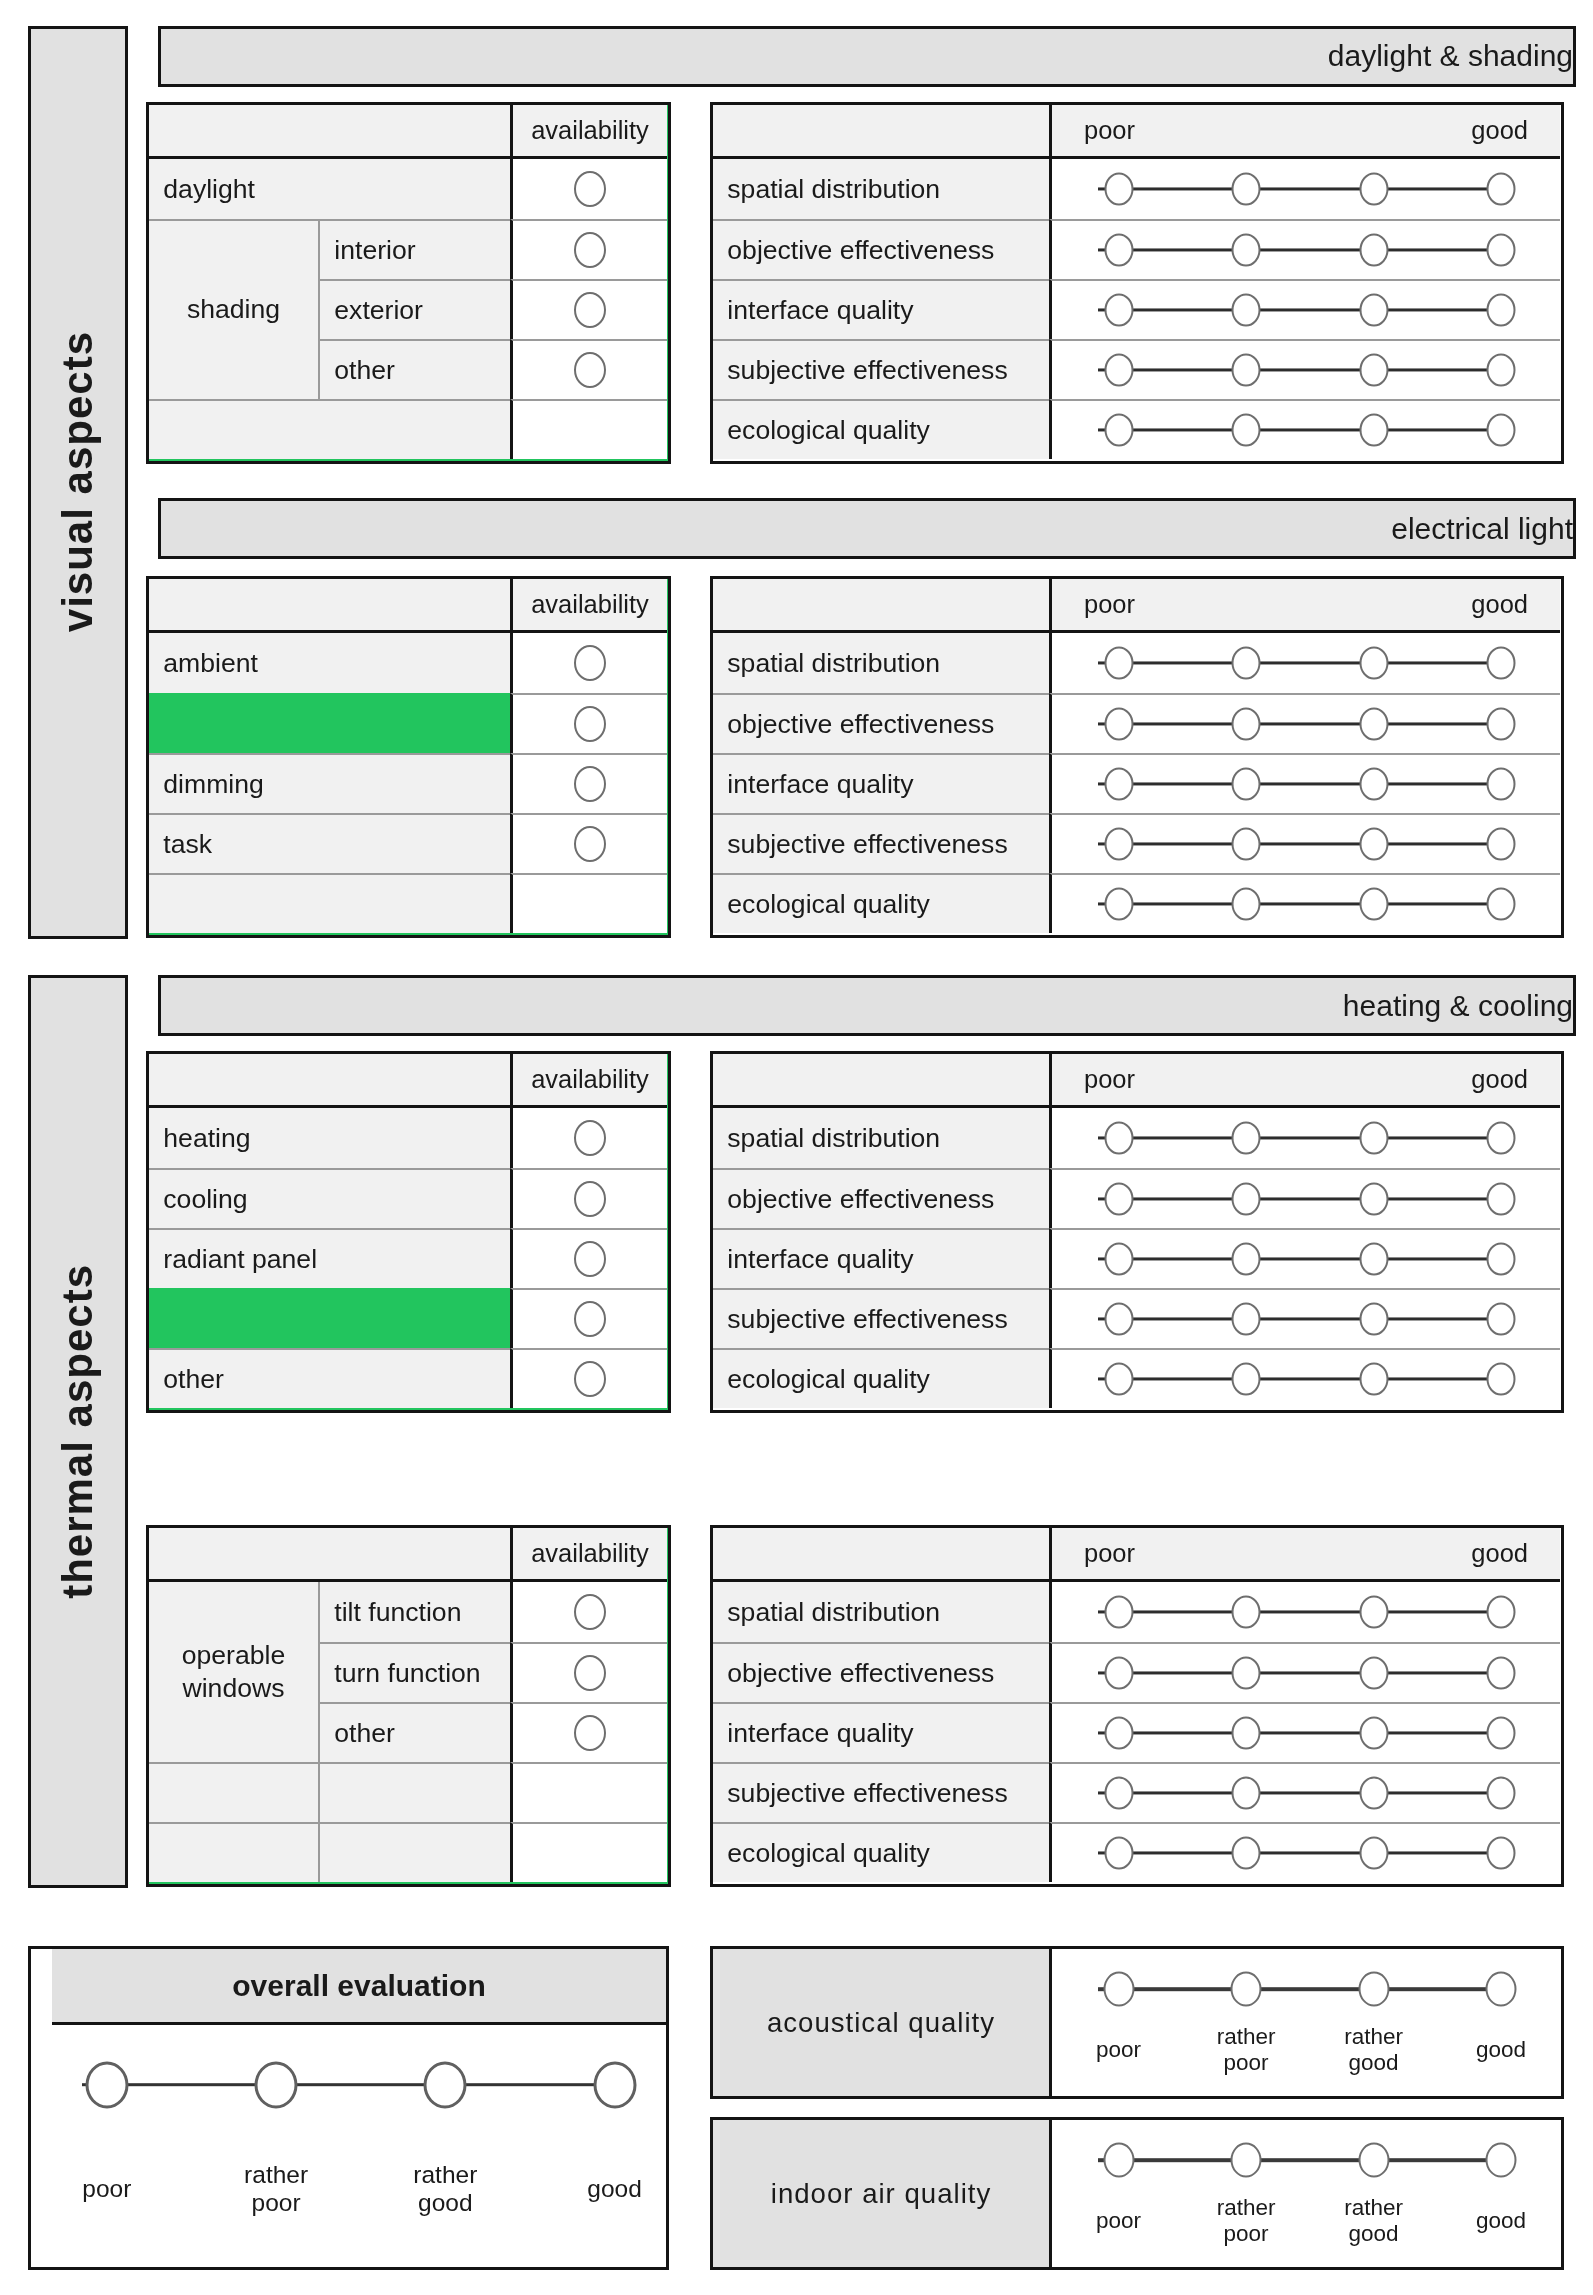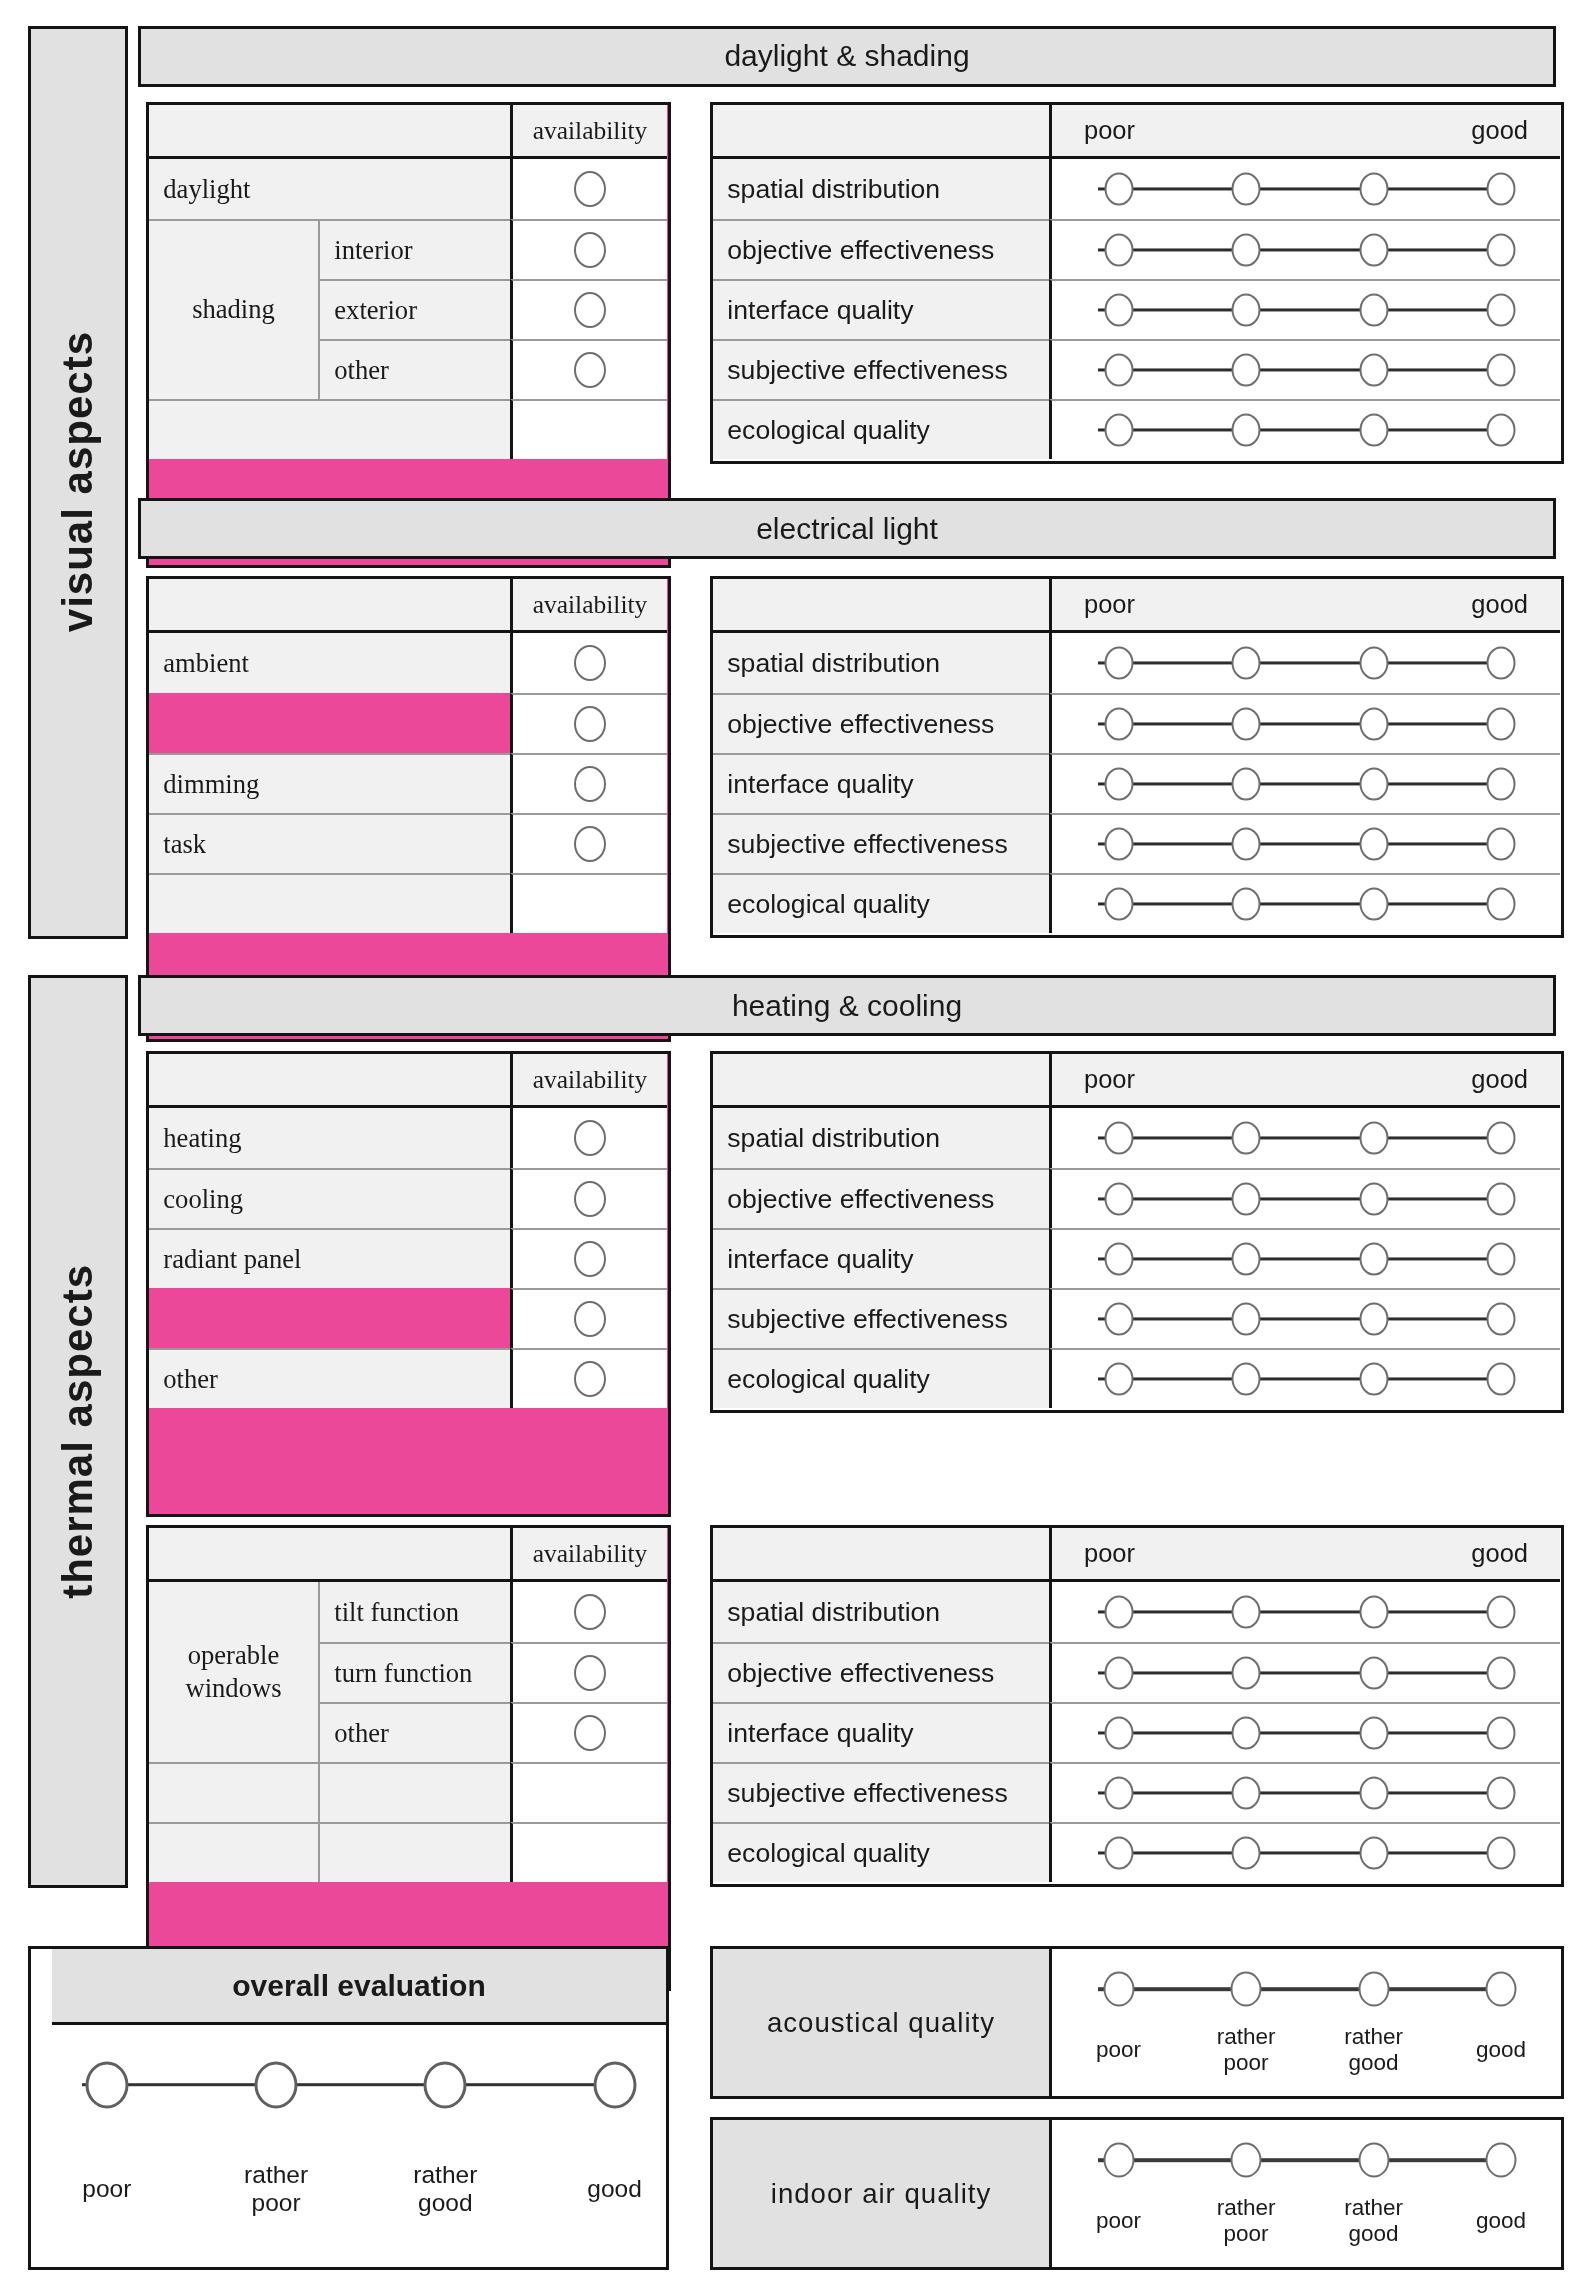--- a/index.html
+++ b/index.html
@@ -7,30 +7,30 @@
         font-family:"Liberation Sans","DejaVu Sans",sans-serif;color:#1a1a1a;overflow:hidden;}
 
   
   .sidebar{position:absolute;left:28px;width:100px;background:#e1e1e1;
            border:3.6px solid #141414;box-sizing:border-box;
            display:flex;align-items:center;justify-content:center;}
   .sidebar span{writing-mode:vertical-rl;transform:rotate(180deg);
                 font-size:42px;font-weight:700;letter-spacing:1px;white-space:nowrap;}
 
   
-  .secheader{position:absolute;left:138px;width:1418px;height:61px;background:#e1e1e1;
+  .secheader{position:absolute;left:158px;width:1418px;height:61px;background:#e1e1e1;
              border:3.6px solid #141414;box-sizing:border-box;
-             display:flex;align-items:center;justify-content:center;}
+             display:flex;align-items:center;justify-content:flex-end;}
   .secheader span{font-size:30px;}
 
   
-  .avtable{position:absolute;left:146px;width:525px;height:466px;background:#ec4899;
+  .avtable{position:absolute;left:146px;width:525px;height:362px;background:#22c55e;
            border:3.6px solid #141414;box-sizing:border-box;display:grid;
            grid-template-columns:169px 192px 157px;
-           grid-template-rows:54px repeat(5,60px);font-family:Liberation Serif, serif;}
+           grid-template-rows:54px repeat(5,60px);}
   .rttable{position:absolute;left:710px;width:854px;height:362px;background:#fff;
            border:3.6px solid #141414;box-sizing:border-box;display:grid;
            grid-template-columns:336px 511px;
            grid-template-rows:54px repeat(5,60px);}
 
   .cell{display:flex;align-items:center;box-sizing:border-box;
         font-size:26.6px;padding-left:14.3px;overflow:hidden;}
   .center{justify-content:center;padding-left:0;text-align:center;line-height:1.25;}
   .lab{background:#f1f1f1;}
   .white{background:#fff;}

